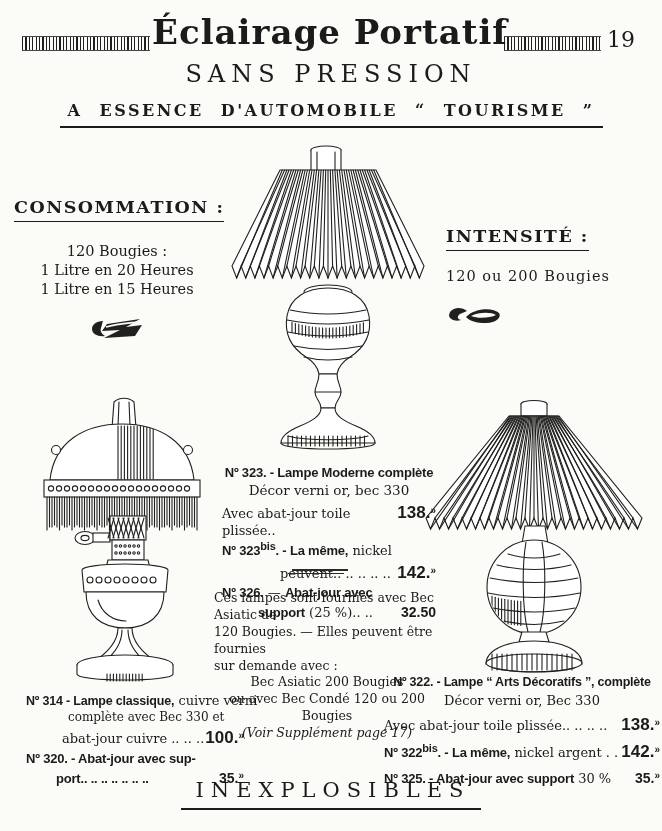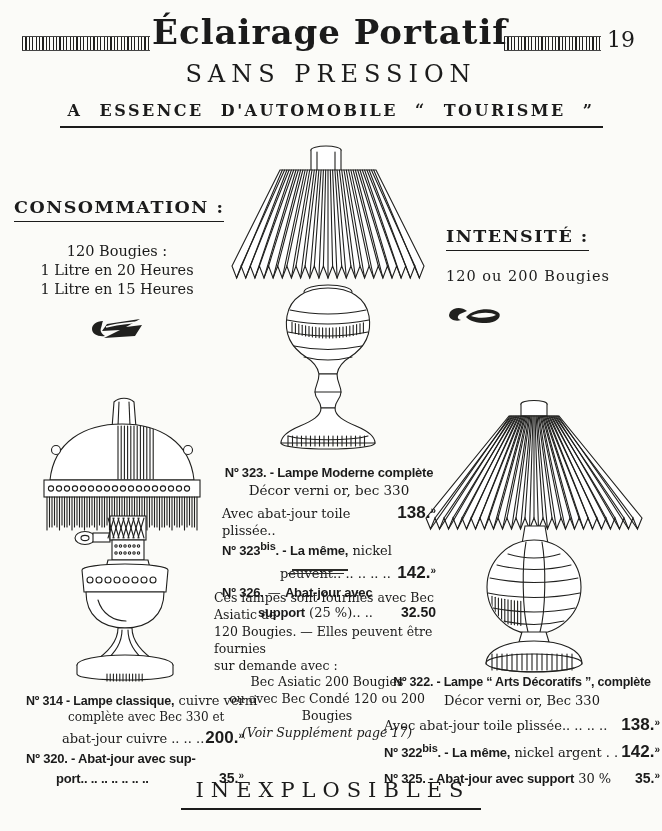--- a/index.html
+++ b/index.html
@@ -526,21 +526,21 @@
     <div class="rs c">Bec Asiatic 200 Bougies</div>
     <div class="rs c">ou avec Bec Condé 120 ou 200 Bougies</div>
     <div class="rs c it">(Voir Supplément page 17)</div>
   </div>
 
   <div id="caption-classique" class="caption">
     <div class="t1"><span class="bs">Nº 314 - Lampe classique,</span><span class="rs" style="font-size:13px;"> cuivre verni</span></div>
     <div class="t2 rs">complète avec Bec 330 et</div>
     <div class="price-row r3">
       <span class="lbl rs">abat-jour cuivre .. .. ..</span>
-      <span class="price"><span>200.</span><span class="cents">»</span></span>
+      <span class="price"><span>100.</span><span class="cents">»</span></span>
     </div>
     <div class="bs">Nº 320. - Abat-jour avec sup-</div>
     <div class="price-row r5">
       <span class="lbl bs">port.. .. .. .. .. .. ..</span>
       <span class="price small"><span>35.</span><span class="cents">»</span></span>
     </div>
   </div>
 
   <div id="caption-artsdeco" class="caption">
     <div class="t1 bs">Nº 322. - Lampe “ Arts Décoratifs ”, complète</div>

